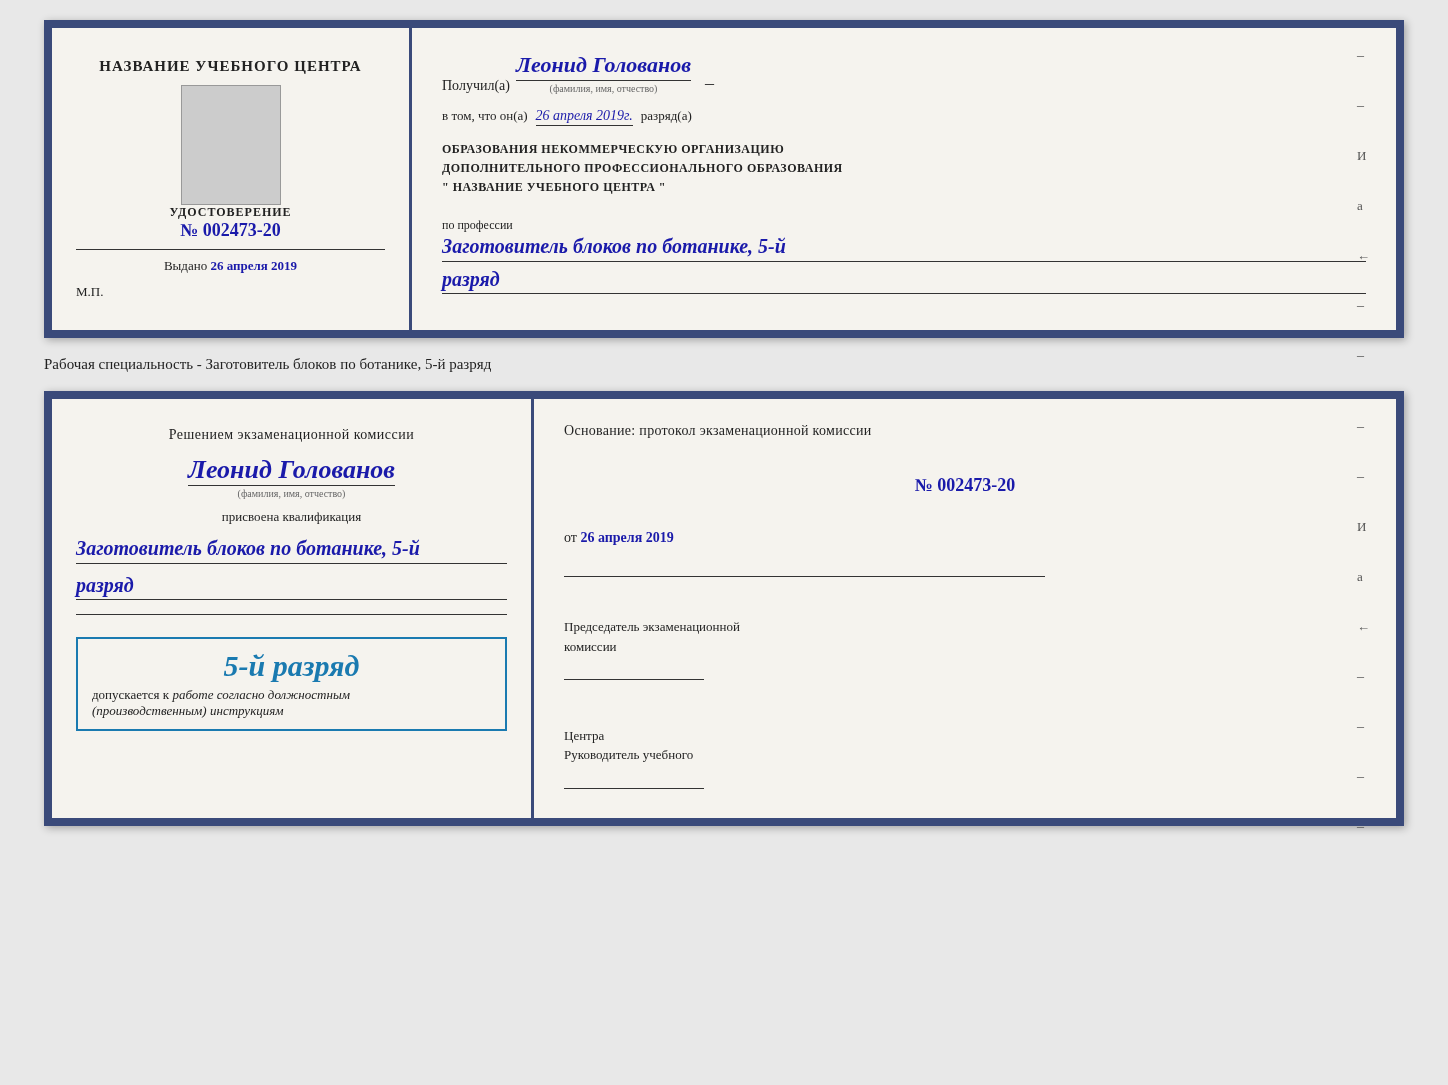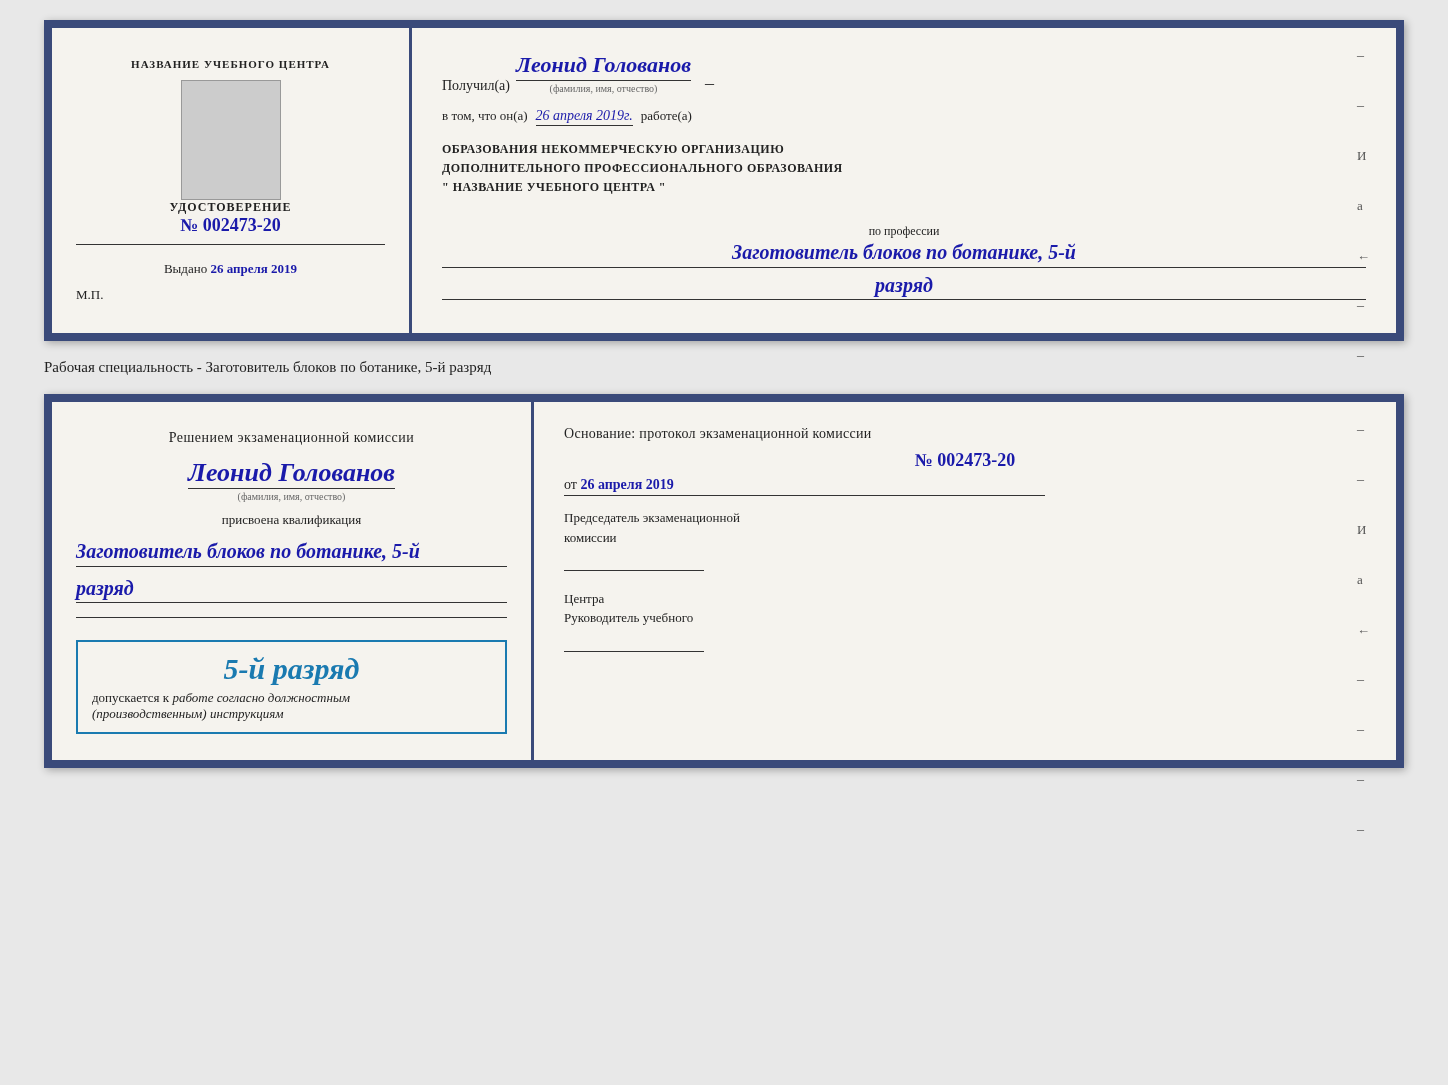--- a/index.html
+++ b/index.html
@@ -40,21 +40,21 @@
       flex: 1;
       padding: 24px 30px;
       display: flex;
       flex-direction: column;
       gap: 14px;
       position: relative;
     }
 
     
     .top-title {
-      font-size: 11px;
+      font-size: 15px;
       font-weight: bold;
       text-align: right;
       letter-spacing: 1px;
       color: #222;
       margin-bottom: 10px;
     }
 
     .photo-placeholder {
       width: 100px;
       height: 120px;
@@ -75,21 +75,21 @@
 
     .cert-number {
       font-size: 18px;
       color: #1a1aaa;
       font-weight: bold;
     }
 
     .issued-line {
       font-size: 13px;
       color: #222;
-      margin-top: 8px;
+      margin-top: 0;
     }
 
     .issued-date {
       color: #1a1aaa;
       font-weight: bold;
     }
 
     .mp-label {
       font-size: 13px;
       color: #222;
@@ -138,22 +138,21 @@
     .org-block {
       font-size: 12px;
       font-weight: bold;
       letter-spacing: 0.5px;
       color: #222;
       line-height: 1.6;
       text-align: left;
     }
 
     .profession-section {
-      margin-top: 12px;
-      text-align: center;
+      margin-top: 6px;
     }
 
     .profession-label {
       font-size: 12px;
       color: #222;
     }
 
     .profession-value {
       font-size: 20px;
       color: #1a1aaa;
@@ -190,21 +189,21 @@
       display: flex;
       flex-direction: column;
       gap: 10px;
     }
 
     .bottom-right {
       flex: 1;
       padding: 24px 30px;
       display: flex;
       flex-direction: column;
-      gap: 2px;
+      gap: 30px;
     }
 
     .decision-text {
       font-size: 14px;
       color: #222;
       text-align: center;
       letter-spacing: 0.5px;
       line-height: 1.4;
     }
 
@@ -366,21 +365,21 @@
       <div style="display:flex; flex-direction:column;">
         <span class="recipient-name">Леонид Голованов</span>
         <span class="small-label">(фамилия, имя, отчество)</span>
       </div>
       <span style="font-size:18px; margin-left:8px; color:#333;">–</span>
     </div>
 
     <div style="display:flex; align-items:baseline; gap:8px; flex-wrap:wrap;">
       <span class="confirm-text">в том, что он(а)</span>
       <span class="confirm-date">26 апреля 2019г.</span>
-      <span class="confirm-text">работе(а)</span>
+      <span class="confirm-text">разряд(а)</span>
     </div>
 
     <div class="org-block">
       <div>ОБРАЗОВАНИЯ НЕКОММЕРЧЕСКУЮ ОРГАНИЗАЦИЮ</div>
       <div>ДОПОЛНИТЕЛЬНОГО ПРОФЕССИОНАЛЬНОГО ОБРАЗОВАНИЯ</div>
       <div>"   НАЗВАНИЕ УЧЕБНОГО ЦЕНТРА   "</div>
     </div>
 
     <div class="profession-section">
       <div class="profession-label">по профессии</div>

